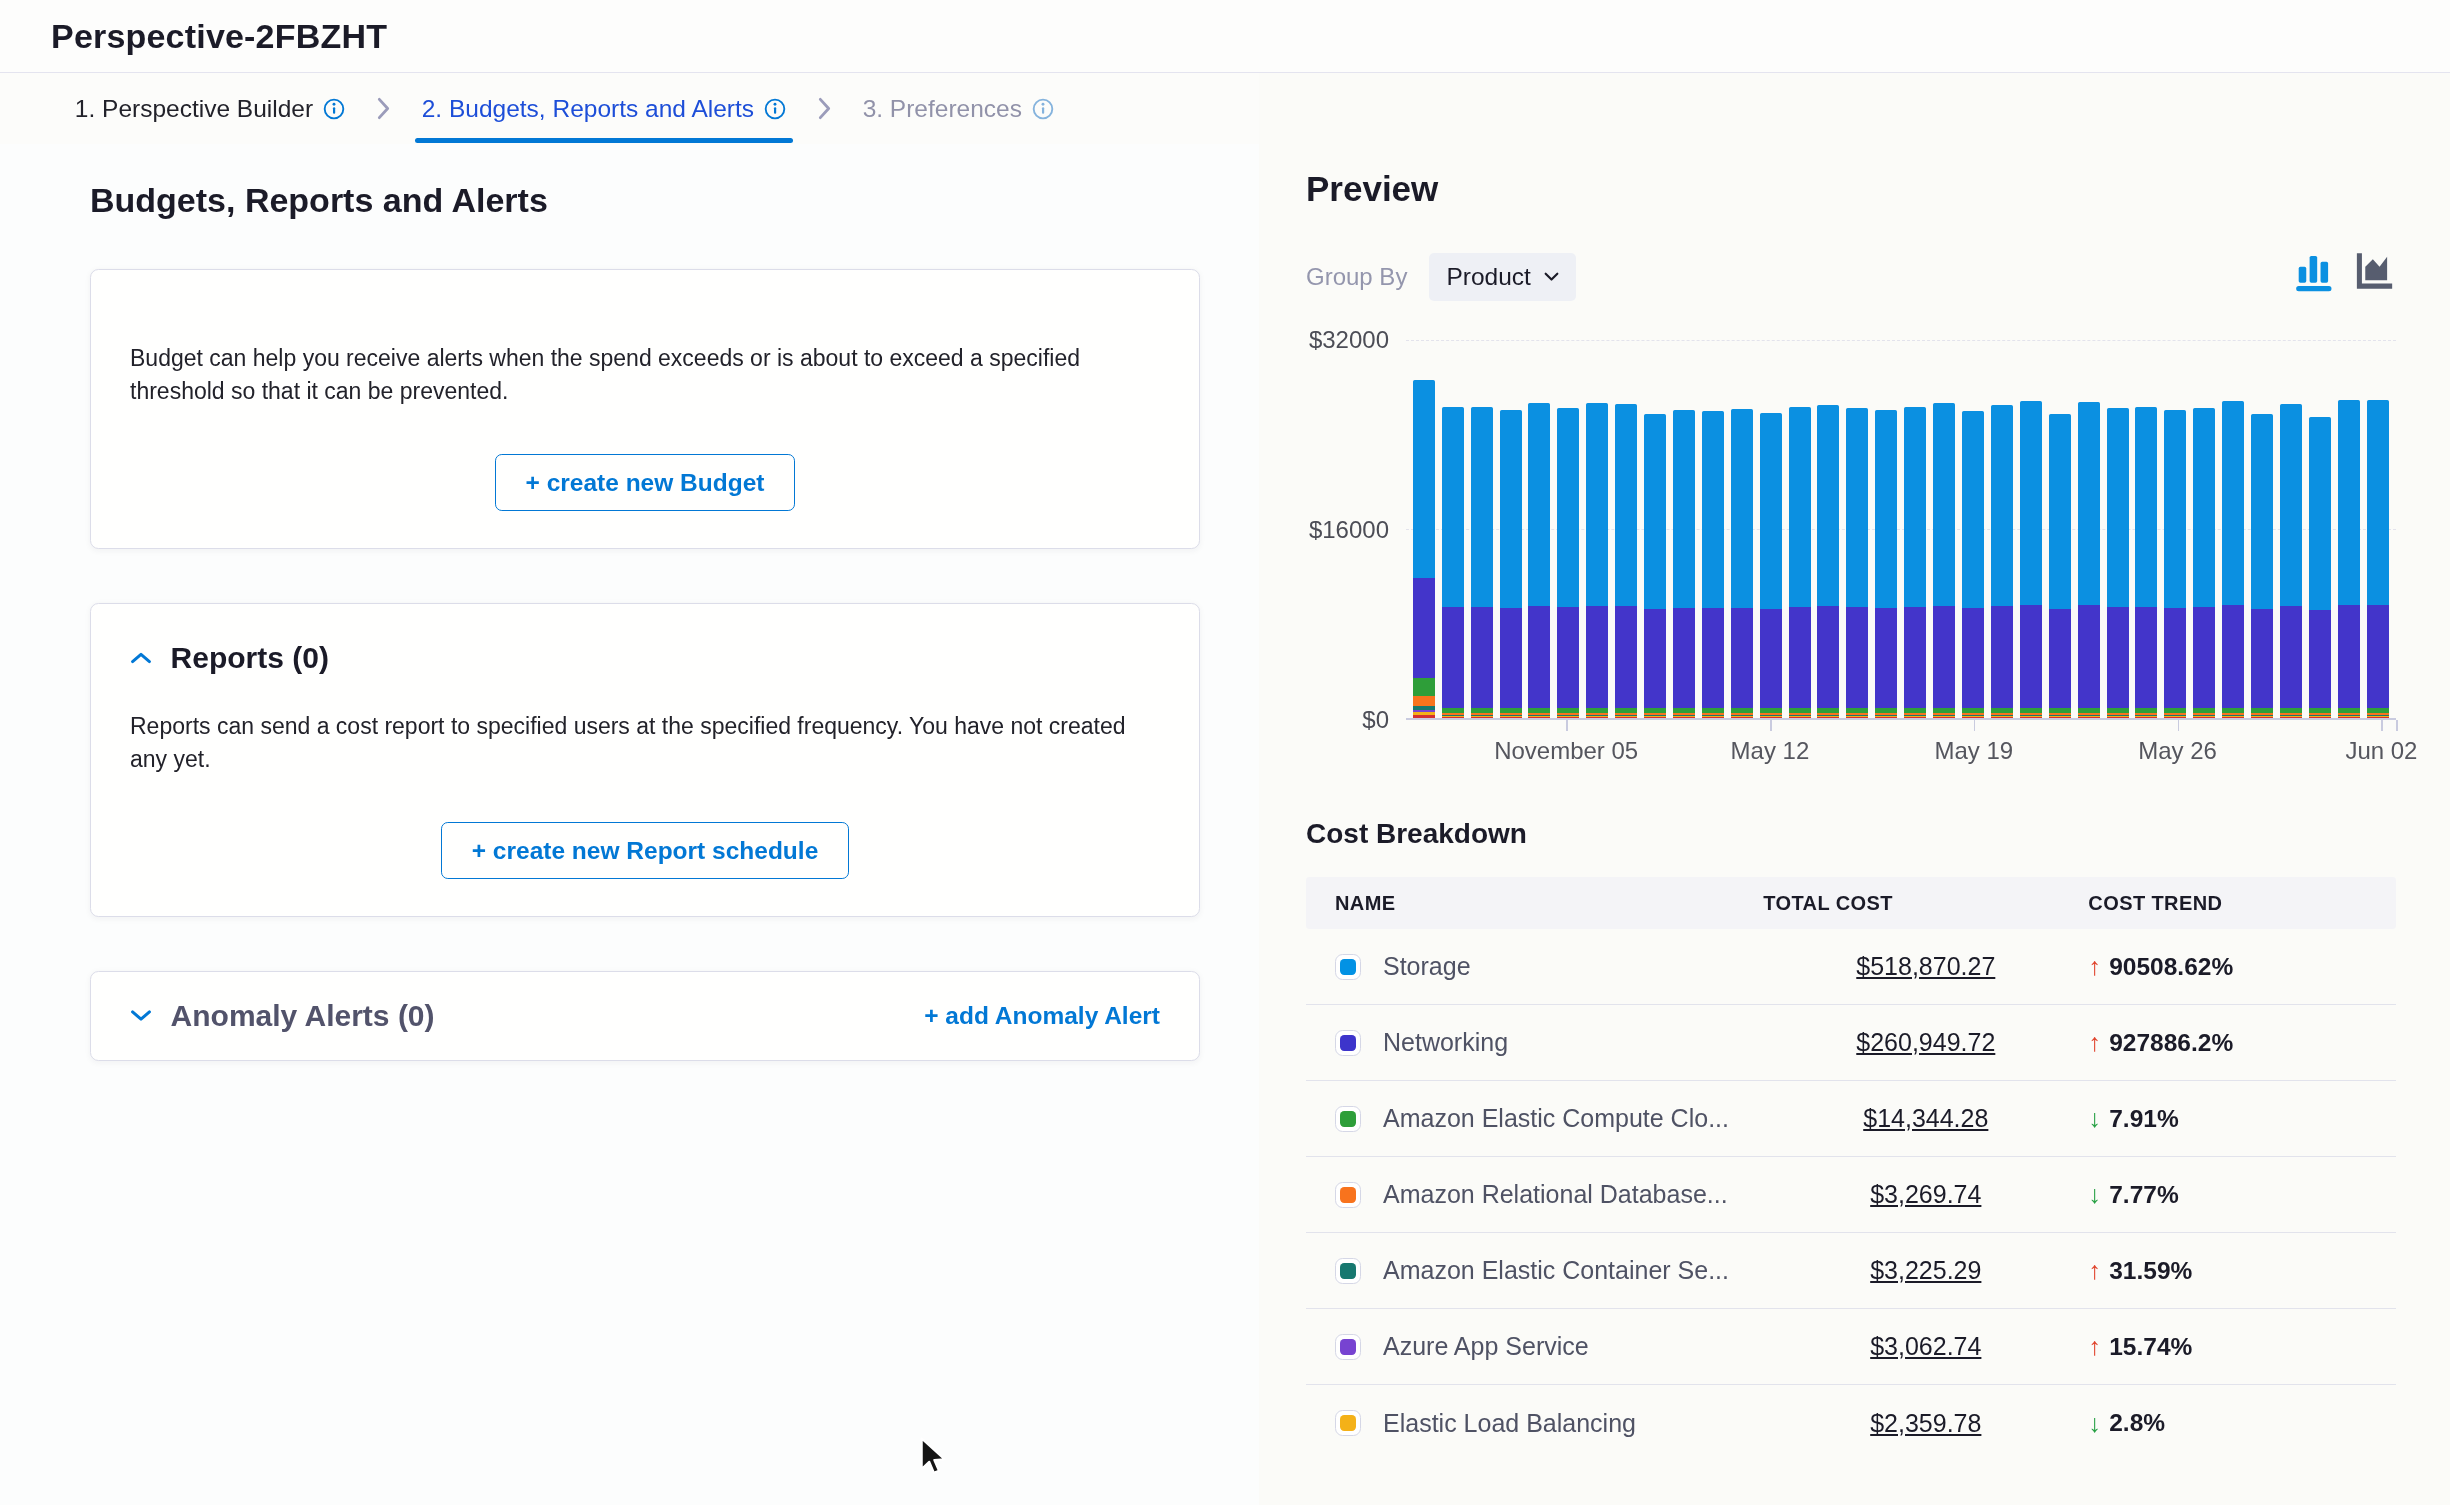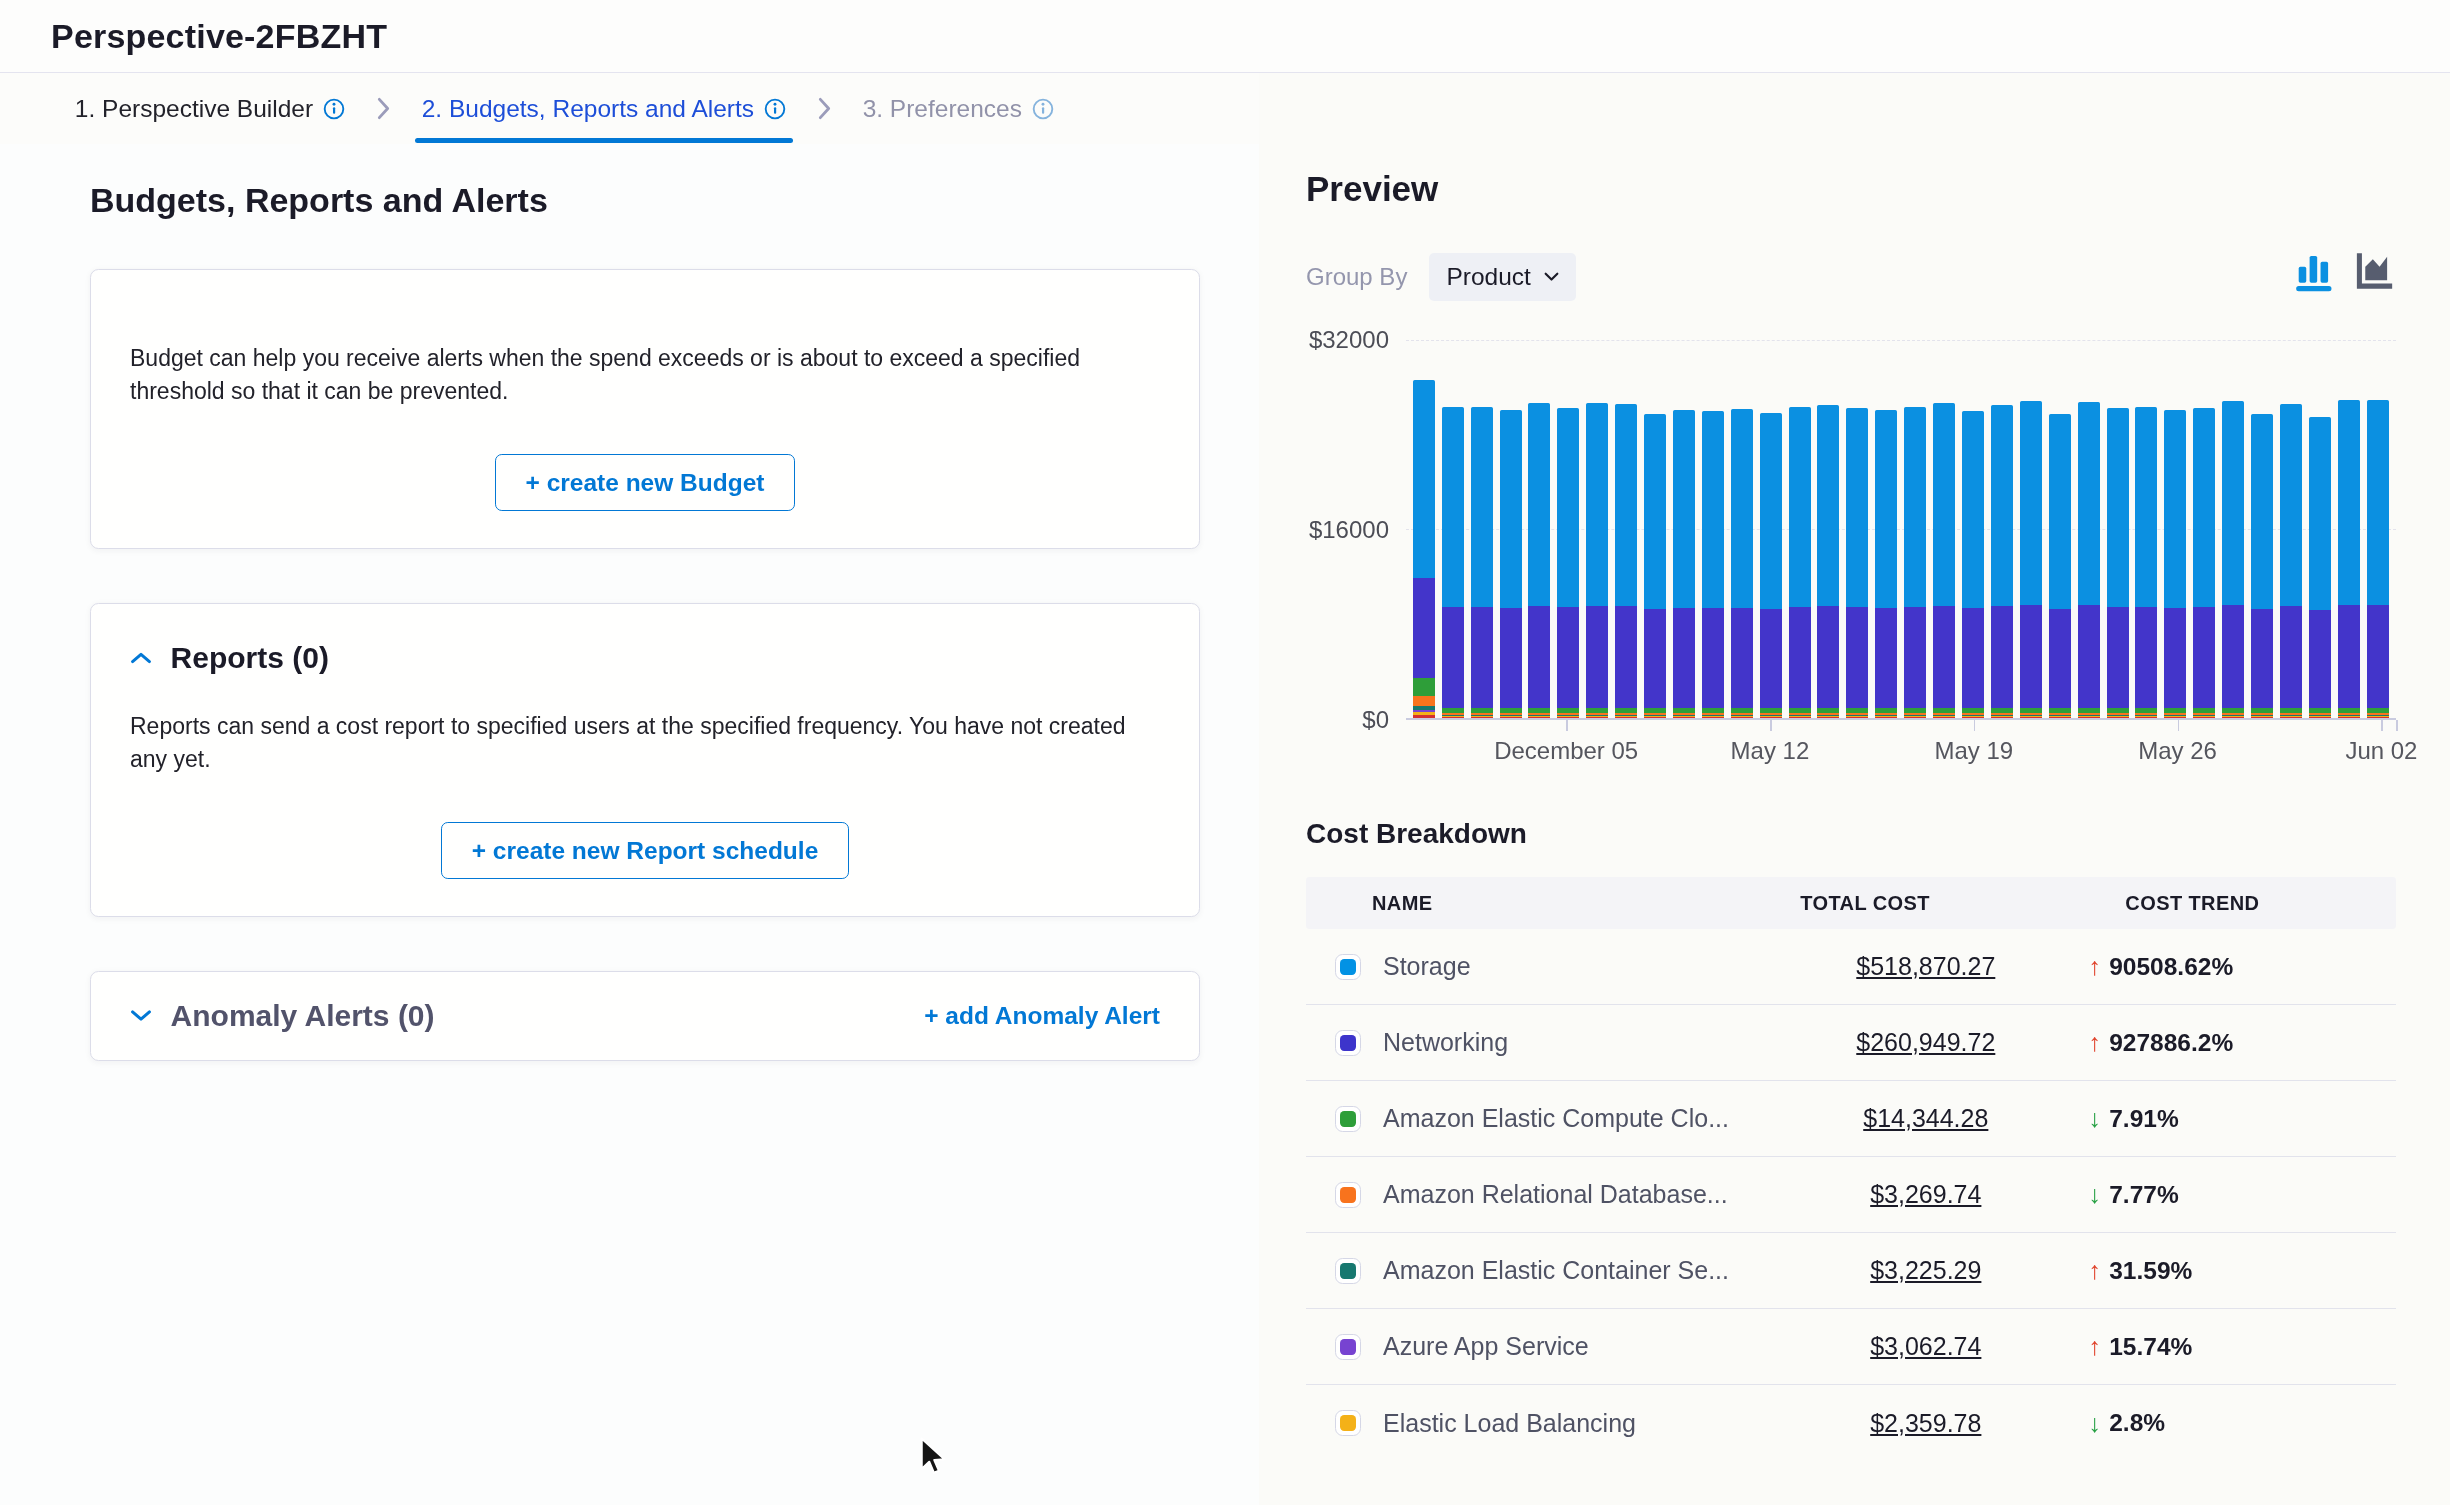--- a/index.html
+++ b/index.html
@@ -67,21 +67,21 @@
   .bar div:first-child { border-radius:1.7px 1.7px 0 0; }
   .xaxis { margin-left:100px; position:relative; height:49px; }
   .xaxis .tick { position:absolute; top:0; width:1.7px; height:11px; background:#c9cbdf; }
   .xaxis .xlab { position:absolute; top:17px; transform:translateX(-50%); font-size:24px; color:#55565e; white-space:nowrap; }
 
   
   .cb-title { font-size:28px; font-weight:700; color:#1b1b28; margin-top:49px; }
   .cb-table { margin-top:27px; }
   .cb-head { display:grid; grid-template-columns:41.5% 31.5% 27%; background:#f4f4f7; border-radius:3.4px;
              height:52px; align-items:center; padding:0 29px; }
-  .cb-head span { font-size:20px; font-weight:700; color:#1b1b28; letter-spacing:0.4px;margin-left:37px; }
+  .cb-head span { font-size:20px; font-weight:700; color:#1b1b28; letter-spacing:0.4px; }
   .cb-row { display:grid; grid-template-columns:41.5% 31.5% 27%; align-items:center; height:76px;
             padding:0 29px; border-bottom:0.8px solid #e2e3ec;text-align:center; }
   .cb-row:last-child { border-bottom:none; }
   .name-cell { display:flex; align-items:center; gap:22px; min-width:0; }
   .swatch { width:26px; height:26px; border:1.3px solid #d5d7e6; border-radius:7.6px; background:#fff;
             display:flex; align-items:center; justify-content:center; flex:none; }
   .swatch i { display:block; width:16px; height:16px; border-radius:4.2px; }
   .name-cell .nm { font-size:25px; color:#4f5264; white-space:nowrap; overflow:hidden; }
   .cost-cell { font-size:25px; color:#1b1b28; font-weight:500;text-decoration:underline; }
   .trend-cell { font-size:24.5px; font-weight:600; color:#1b1b28; display:flex; align-items:center; gap:8.4px; }
@@ -561,21 +561,21 @@
                 <div style="height: 1.1px; background: rgb(23, 120, 111);"></div>
                 <div style="height: 0.8px; background: rgb(119, 67, 209);"></div>
                 <div style="height: 0.8px; background: rgb(244, 177, 24);"></div>
                 <div style="height: 0.8px; background: rgb(214, 48, 47);"></div>
               </div>
             </div>
         </div>
       </div>
       <div class="xaxis">
           <div class="tick" style="left: 16.18%;"></div>
-          <div class="xlab" style="left: 16.18%;">December 05</div>
+          <div class="xlab" style="left: 16.18%;">November 05</div>
           <div class="tick" style="left: 36.76%;"></div>
           <div class="xlab" style="left: 36.76%;">May 12</div>
           <div class="tick" style="left: 57.35%;"></div>
           <div class="xlab" style="left: 57.35%;">May 19</div>
           <div class="tick" style="left: 77.94%;"></div>
           <div class="xlab" style="left: 77.94%;">May 26</div>
           <div class="tick" style="left: 98.53%;"></div>
           <div class="xlab" style="left: 98.53%;">Jun 02</div>
           <div class="tick" style="left: 100%;"></div>
         </div>

